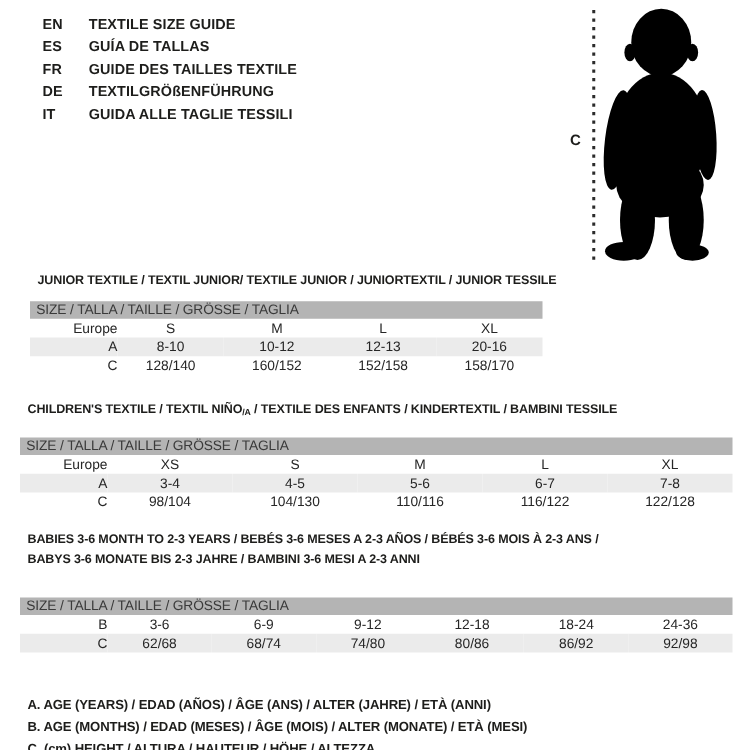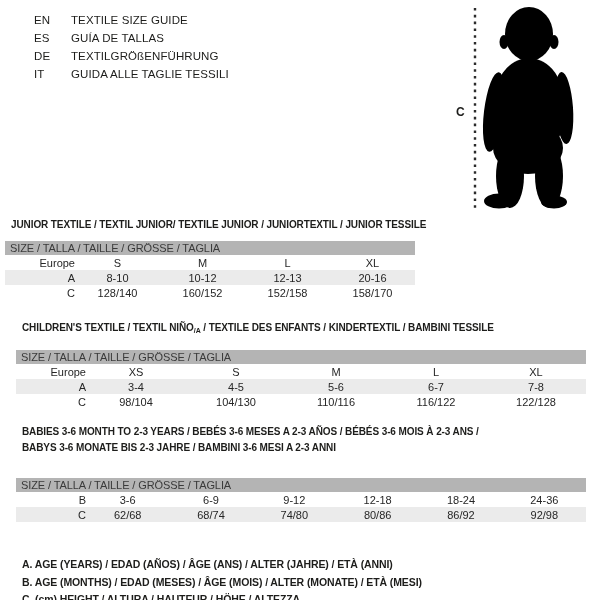--- a/index.html
+++ b/index.html
@@ -3,30 +3,30 @@
 <meta charset="utf-8">
 <style>
   html,body { margin:0; padding:0; background:#ffffff; }
   .canvas {
     position:relative; width:600px; height:600px; background:#ffffff;
     font-family:"Liberation Sans", sans-serif; color:#1d1d1b; overflow:hidden;
   }
 
   
   .lang-header { position:absolute; left:22px; top:11px; }
-  .lang-row { display:flex; line-height:18px; font-size:11.5px; font-weight:normal; letter-spacing:0.1px;padding-left:12px; }
+  .lang-row { display:flex; line-height:18px; font-size:11.5px; font-weight:bold; letter-spacing:0.1px;padding-left:12px; }
   .lang-code { width:37px; flex:0 0 37px; }
 
   
   .figure-area { position:absolute; left:450px; top:0; width:150px; height:220px; }
   .measure-label { position:absolute; left:6px; top:105px; font-size:12px; font-weight:bold; }
 
   
   .section { position:absolute; }
-  #junior-section    { left:5px; top:218px; width:410px; }
+  #junior-section    { left:24px; top:218px; width:410px; }
   #childrens-section { left:16px; top:321px; width:570px; }
   #babies-section    { left:16px; top:424px; width:570px; }
 
   .section-title {
     font-weight:bold; font-size:10px; line-height:14px; letter-spacing:-0.1px;
     padding-left:6px; white-space:nowrap; margin:0 0 9px 0;
   }
   #childrens-section .section-title { margin-bottom:12px; }
   #babies-section .section-title { line-height:16px; margin-bottom:22px; }
   .title-sub { font-size:7px; vertical-align:-2px; }
@@ -50,20 +50,24 @@
 <div class="canvas">
 
   <div class="lang-header">
     <div class="lang-row">
       <span class="lang-code">EN</span>
       <span class="lang-label">TEXTILE SIZE GUIDE</span>
     </div>
     <div class="lang-row">
       <span class="lang-code">ES</span>
       <span class="lang-label">GUÍA DE TALLAS</span>
+    </div>
+    <div class="lang-row">
+      <span class="lang-code">FR</span>
+      <span class="lang-label">GUIDE DES TAILLES TEXTILE</span>
     </div>
     <div class="lang-row">
       <span class="lang-code">DE</span>
       <span class="lang-label">TEXTILGRÖßENFÜHRUNG</span>
     </div>
     <div class="lang-row">
       <span class="lang-code">IT</span>
       <span class="lang-label">GUIDA ALLE TAGLIE TESSILI</span>
     </div>
   </div>

